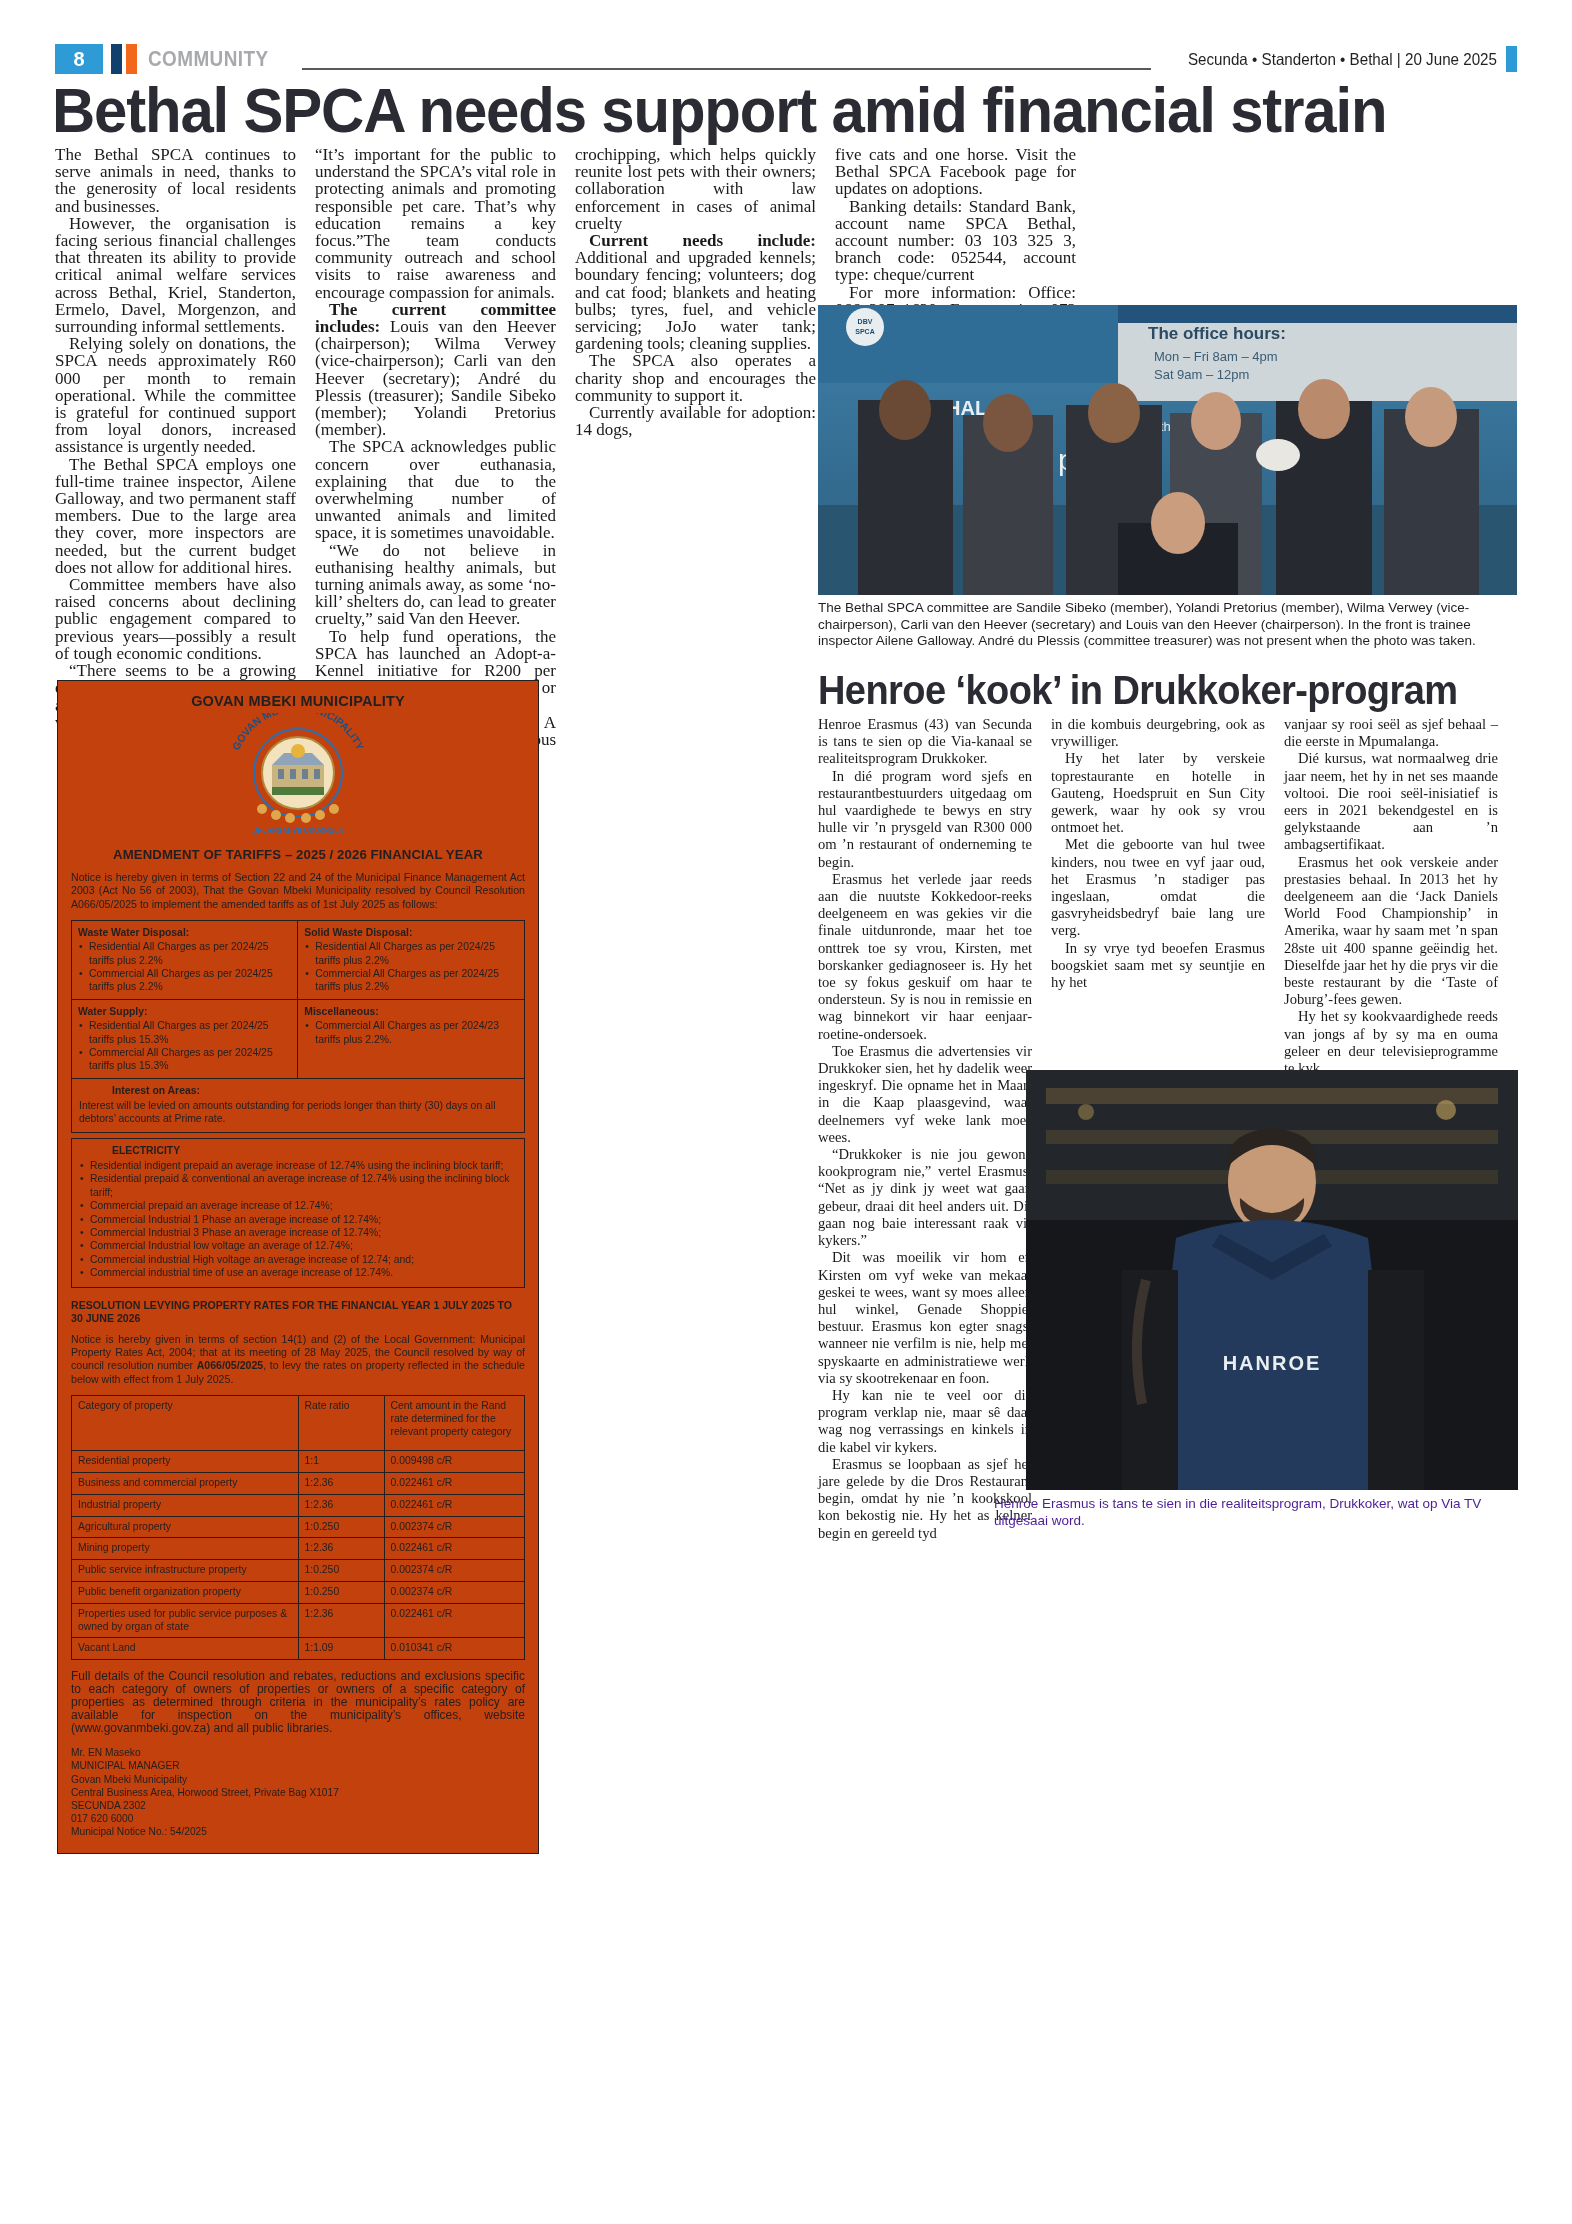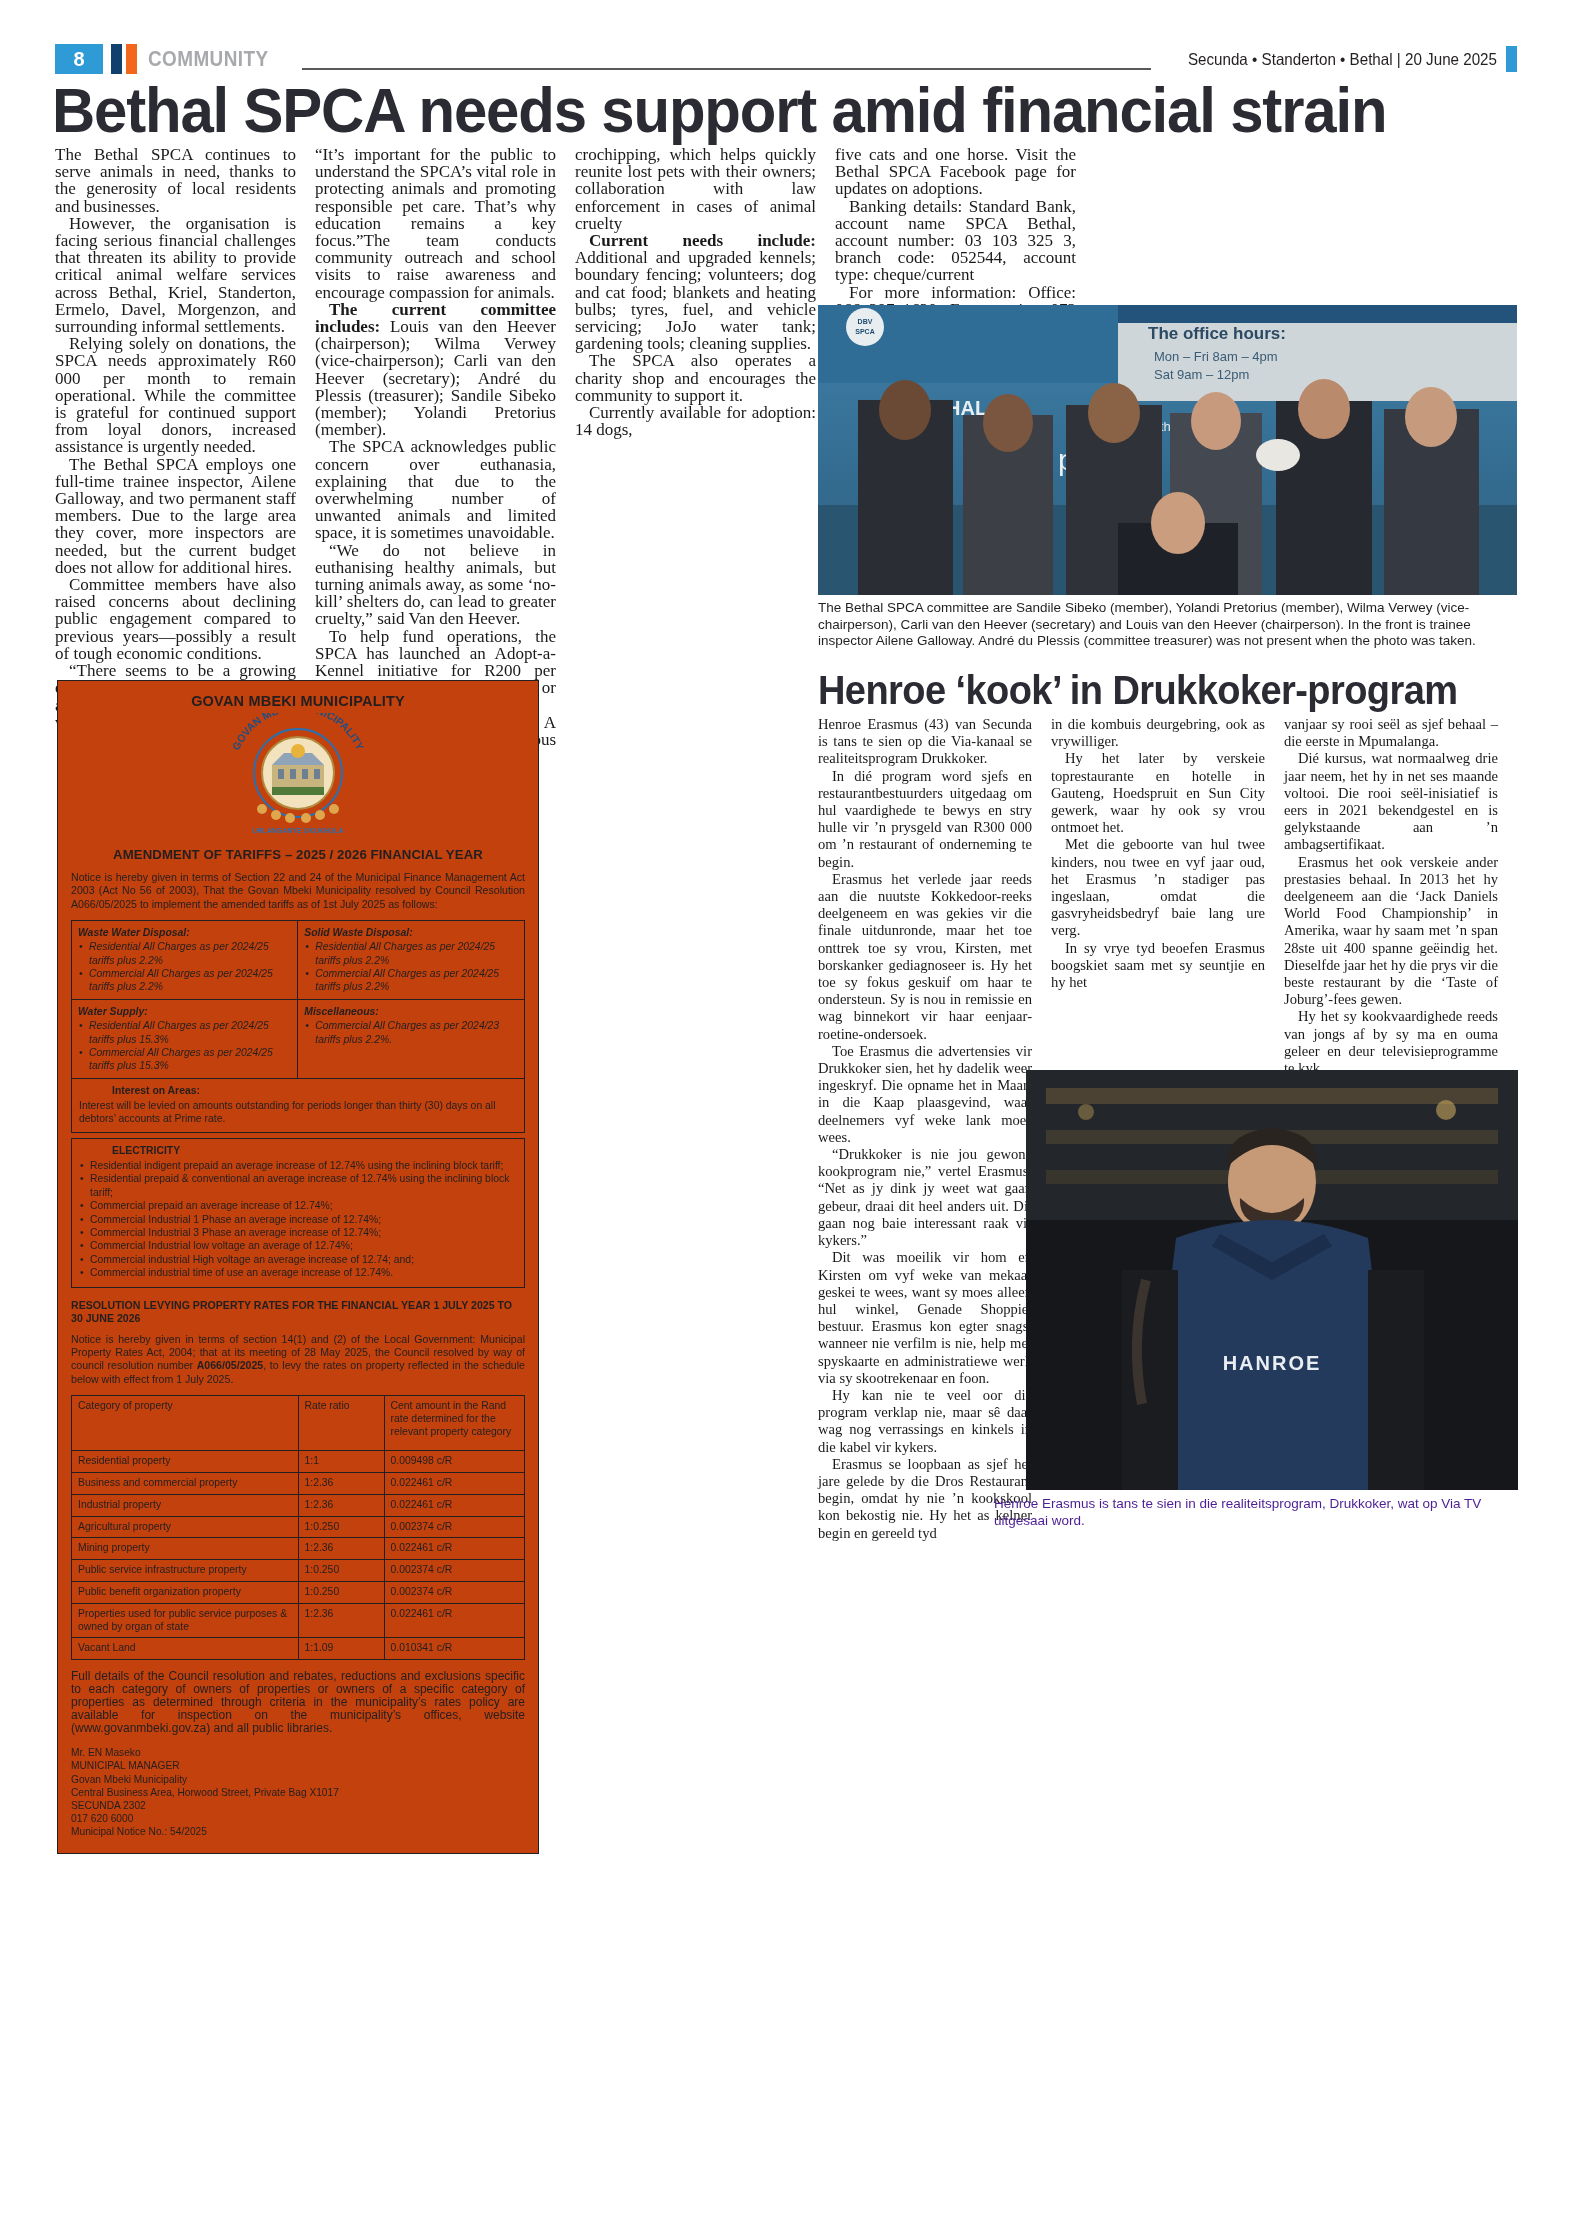--- a/index.html
+++ b/index.html
@@ -53,21 +53,21 @@
 
   
   .notice{position:absolute;left:57px;top:680px;width:482px;border:1.4px solid #231f20;background:#c2410c;
           font-family:"Liberation Sans",sans-serif;color:#231f20;box-sizing:border-box;padding:12px 13px 14px 13px;}
   .notice-title{text-align:center;font-weight:bold;font-size:14.5px;letter-spacing:.2px;margin-bottom:4px;}
   .crest{margin:4px auto 8px auto;width:160px;height:126px;position:relative;}
   .notice-sub{text-align:center;font-weight:bold;font-size:13.2px;margin:2px 0 9px 0;letter-spacing:.1px;}
   .ntext{font-size:10.6px;line-height:13.4px;text-align:justify;margin-bottom:9px;}
   .ntext b{font-weight:bold;}
 
-  .tgrid{width:100%;border-collapse:collapse;border:1.4px solid #231f20;font-size:10.4px;line-height:13.2px;font-style:italic;}
+  .tgrid{width:100%;border-collapse:collapse;border:1.4px solid #231f20;font-size:10.4px;line-height:13.2px;}
   .tgrid td{border:1px solid #231f20;vertical-align:top;padding:5px 6px 6px 6px;}
   .tgrid .hd{font-weight:bold;display:block;margin-bottom:1px;}
   .tgrid ul{margin:0;padding-left:11px;list-style:none;}
   .tgrid li{position:relative;padding-left:0;margin:0;}
   .tgrid li:before{content:"\2022";position:absolute;left:-10px;}
 
   .blk{border:1.4px solid #231f20;border-top:none;font-size:10.4px;line-height:13.4px;padding:5px 7px 7px 7px;}
   .blk .hd{font-weight:bold;display:block;margin-bottom:1px;padding-left:33px;}
   .blk ul{margin:0;padding-left:11px;list-style:none;}
   .blk li{position:relative;}

